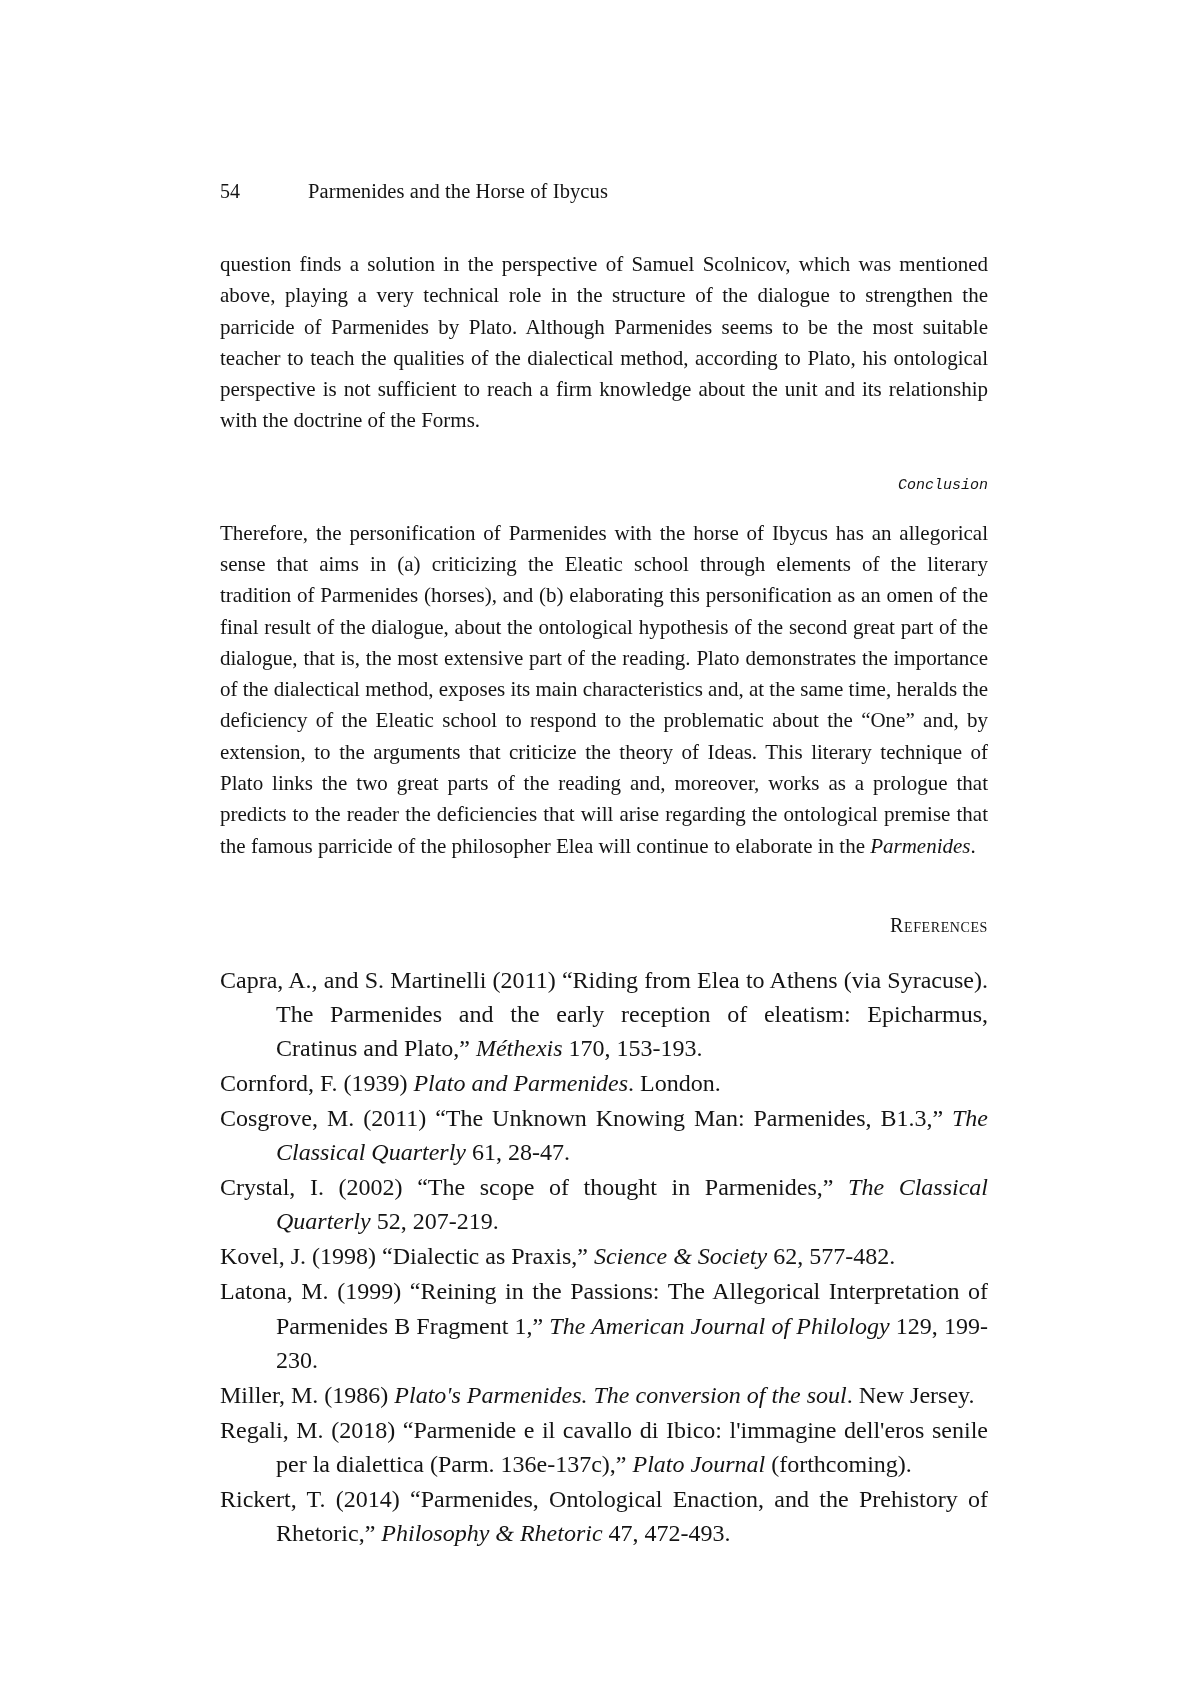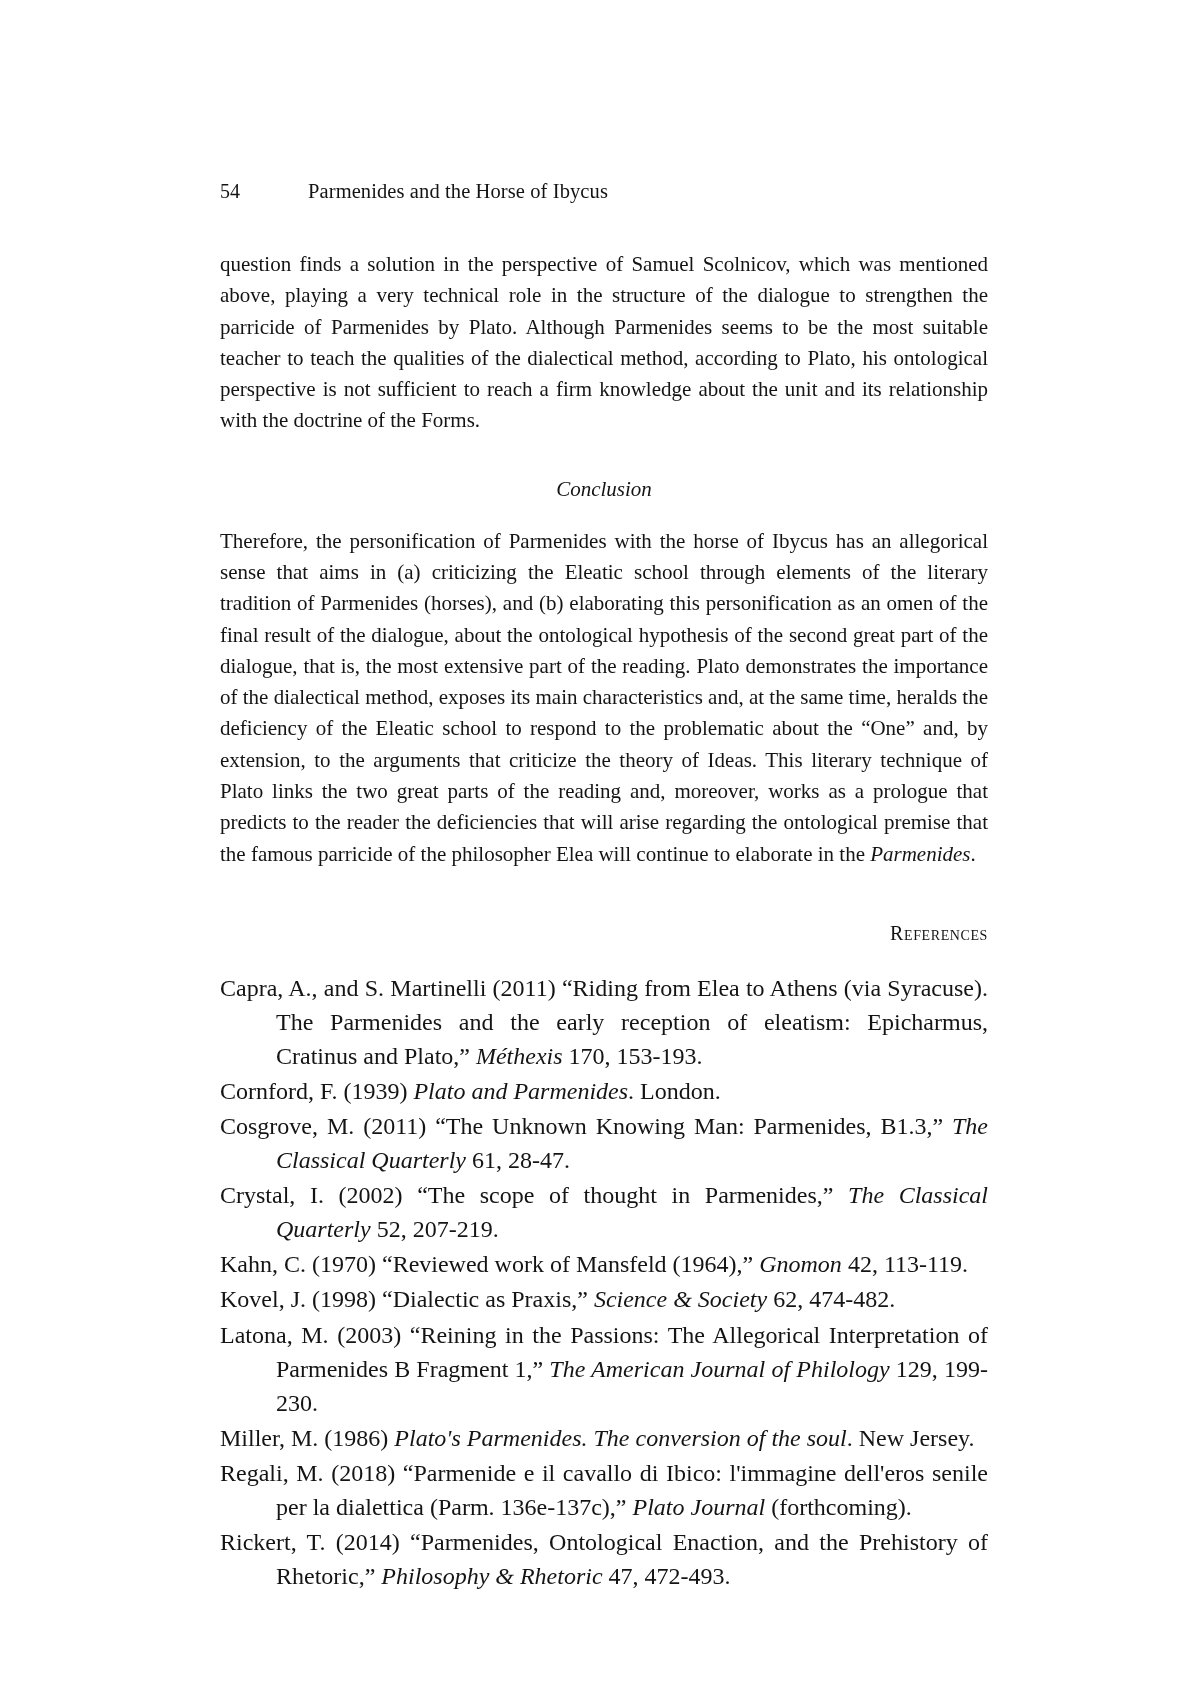--- a/index.html
+++ b/index.html
@@ -46,24 +46,25 @@
   }
   p.body-par {
     margin: 0;
     font-size: 21px;
     line-height: 1.49;
     text-align: justify;
     text-justify: inter-word;
     hyphens: auto;
   }
   .section-heading {
-    text-align: center;
+    text-align: right;
     font-style: italic;
-    font-size: 21px;
+    font-size: 15px;
     margin: 40px 0 24px 0;
+    font-family: Liberation Mono, monospace;
   }
   .refs-heading {
     text-align: right;
     margin: 52px 0 26px 0;
     font-variant: small-caps;
     font-size: 20px;
     letter-spacing: 0.6px;
   }
   .ref-list {
     font-size: 24px;
@@ -95,22 +96,21 @@
 
     <p class="body-par"><span>Therefore, the personification of Parmenides with the horse of Ibycus has an allegorical sense that aims in (a) criticizing the Eleatic school through elements of the literary tradition of Parmenides (horses), and (b) elaborating this personification as an omen of the final result of the dialogue, about the ontological hypothesis of the second great part of the dialogue, that is, the most extensive part of the reading. Plato demonstrates the importance of the dialectical method, exposes its main characteristics and, at the same time, heralds the deficiency of the Eleatic school to respond to the problematic about the “One” and, by extension, to the arguments that criticize the theory of Ideas. This literary technique of Plato links the two great parts of the reading and, moreover, works as a prologue that predicts to the reader the deficiencies that will arise regarding the ontological premise that the famous parricide of the philosopher Elea will continue to elaborate in the </span><i>Parmenides</i><span>.</span></p>
 
     <div class="refs-heading">References</div>
 
     <div class="ref-list" id="ref-list">
         <p class="ref"><span>Capra, A., and S. Martinelli (2011) “Riding from Elea to Athens (via Syracuse). The Parmenides and the early reception of eleatism: Epicharmus, Cratinus and Plato,” </span><i>Méthexis</i><span> 170, 153-193.</span></p>
         <p class="ref"><span>Cornford, F. (1939) </span><i>Plato and Parmenides</i><span>. London.</span></p>
         <p class="ref"><span>Cosgrove, M. (2011) “The Unknown Knowing Man: Parmenides, B1.3,” </span><i>The Classical Quarterly</i><span> 61, 28-47.</span></p>
         <p class="ref"><span>Crystal, I. (2002) “The scope of thought in Parmenides,” </span><i>The Classical Quarterly</i><span> 52, 207-219.</span></p>
-        <p class="ref"><span>Kahn, C. (1970) “Reviewed work of Mansfeld (1964),” </span><i>Gnomon</i><span> 42, 113-119.</span></p>
-        <p class="ref"><span>Kovel, J. (1998) “Dialectic as Praxis,” </span><i>Science &amp; Society</i><span> 62, 474-482.</span></p>
-        <p class="ref"><span>Latona, M. (2003) “Reining in the Passions: The Allegorical Interpretation of Parmenides B Fragment 1,” </span><i>The American Journal of Philology</i><span> 129, 199-230.</span></p>
+        <p class="ref"><span>Kovel, J. (1998) “Dialectic as Praxis,” </span><i>Science &amp; Society</i><span> 62, 577-482.</span></p>
+        <p class="ref"><span>Latona, M. (1999) “Reining in the Passions: The Allegorical Interpretation of Parmenides B Fragment 1,” </span><i>The American Journal of Philology</i><span> 129, 199-230.</span></p>
         <p class="ref"><span>Miller, M. (1986) </span><i>Plato's Parmenides. The conversion of the soul</i><span>. New Jersey.</span></p>
         <p class="ref"><span>Regali, M. (2018) “Parmenide e il cavallo di Ibico: l'immagine dell'eros senile per la dialettica (Parm. 136e-137c),” </span><i>Plato Journal</i><span> (forthcoming).</span></p>
         <p class="ref"><span>Rickert, T. (2014) “Parmenides, Ontological Enaction, and the Prehistory of Rhetoric,” </span><i>Philosophy &amp; Rhetoric</i><span> 47, 472-493.</span></p>
       </div>
 
   </div>
 </div>
 
 </body></html>

